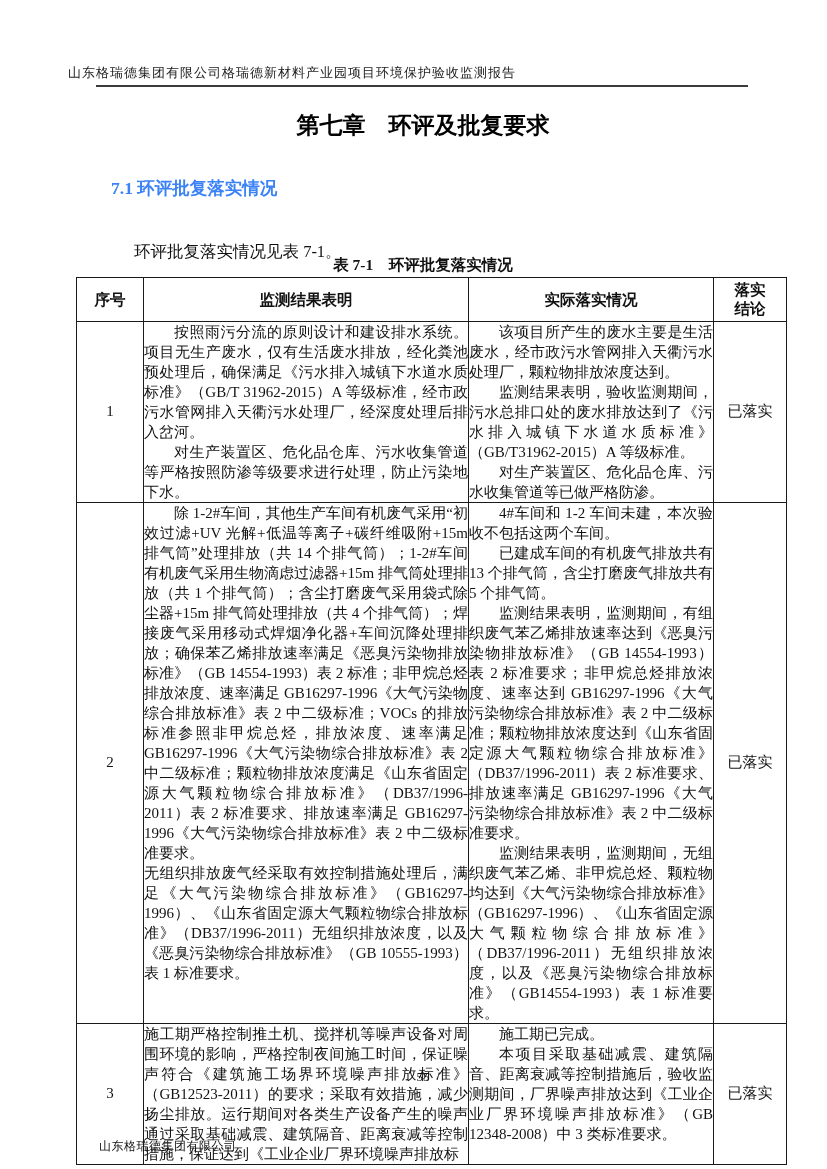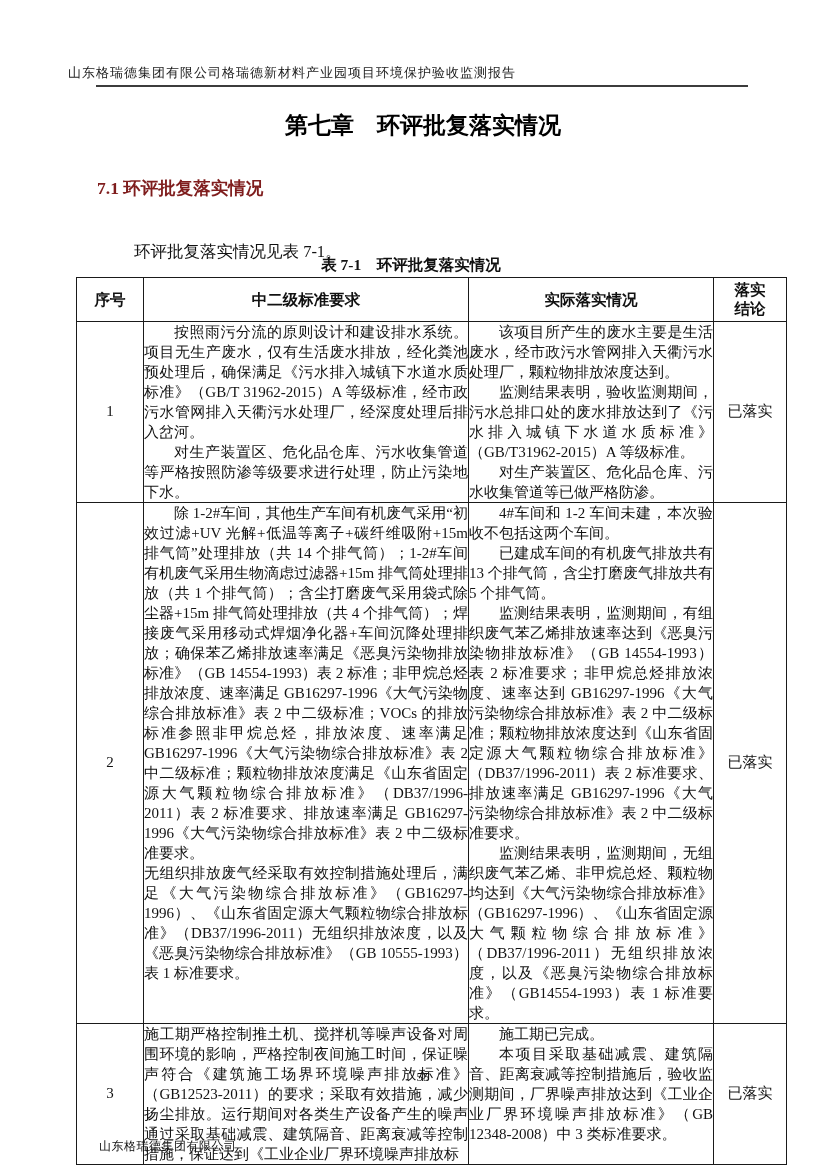--- a/index.html
+++ b/index.html
@@ -29,34 +29,34 @@
   .chapter-title {
     position: absolute;
     top: 110px; left: 68px; width: 710px;
     text-align: center;
     font-size: 23px;
     font-weight: bold;
     color: #000000;
   }
   .section-title {
     position: absolute;
-    top: 176px; left: 97px;
+    top: 176px; left: 111px;
     font-size: 17.5px;
     font-weight: bold;
-    color: #7f1d1d;
+    color: #3b82f6;
   }
   .intro-text {
     position: absolute;
     top: 217px; left: 134px;
     font-size: 16.5px;
     margin-top: 24px;
   }
   .table-caption {
     position: absolute;
-    top: 255px; left: 56px; width: 710px;
+    top: 255px; left: 68px; width: 710px;
     text-align: center;
     font-size: 15.5px;
     font-weight: bold;
   }
   table.review-table {
     position: absolute;
     top: 277px; left: 68px;
     width: 710px;
     border-collapse: collapse;
     table-layout: fixed;
@@ -103,36 +103,36 @@
   }
 </style>
 </head>
 <body>
 
 <div class="page">
 
   <div class="report-header">山东格瑞德集团有限公司格瑞德新材料产业园项目环境保护验收监测报告</div>
   <div class="header-rule"></div>
 
-  <div class="chapter-title">第七章　环评批复落实情况</div>
+  <div class="chapter-title">第七章　环评及批复要求</div>
   <div class="section-title">7.1 环评批复落实情况</div>
   <div class="intro-text">环评批复落实情况见表 7-1。</div>
   <div class="table-caption">表 7-1　环评批复落实情况</div>
 
   <table class="review-table">
     <colgroup>
       <col style="width:67px">
       <col style="width:325px">
       <col style="width:245px">
       <col style="width:73px">
     </colgroup>
     <thead>
       <tr style="height:35px;">
         <th>序号</th>
-        <th>中二级标准要求</th>
+        <th>监测结果表明</th>
         <th>实际落实情况</th>
         <th>落实
 结论</th>
       </tr>
     </thead>
     <tbody>
       <tr style="height:166px;">
         <td class="num-cell">1</td>
         <td class="cell-text">
           <p class="indent">按照雨污分流的原则设计和建设排水系统。项目无生产废水，仅有生活废水排放，经化粪池预处理后，确保满足《污水排入城镇下水道水质标准》（GB/T 31962-2015）A 等级标准，经市政污水管网排入天衢污水处理厂，经深度处理后排入岔河。</p>

